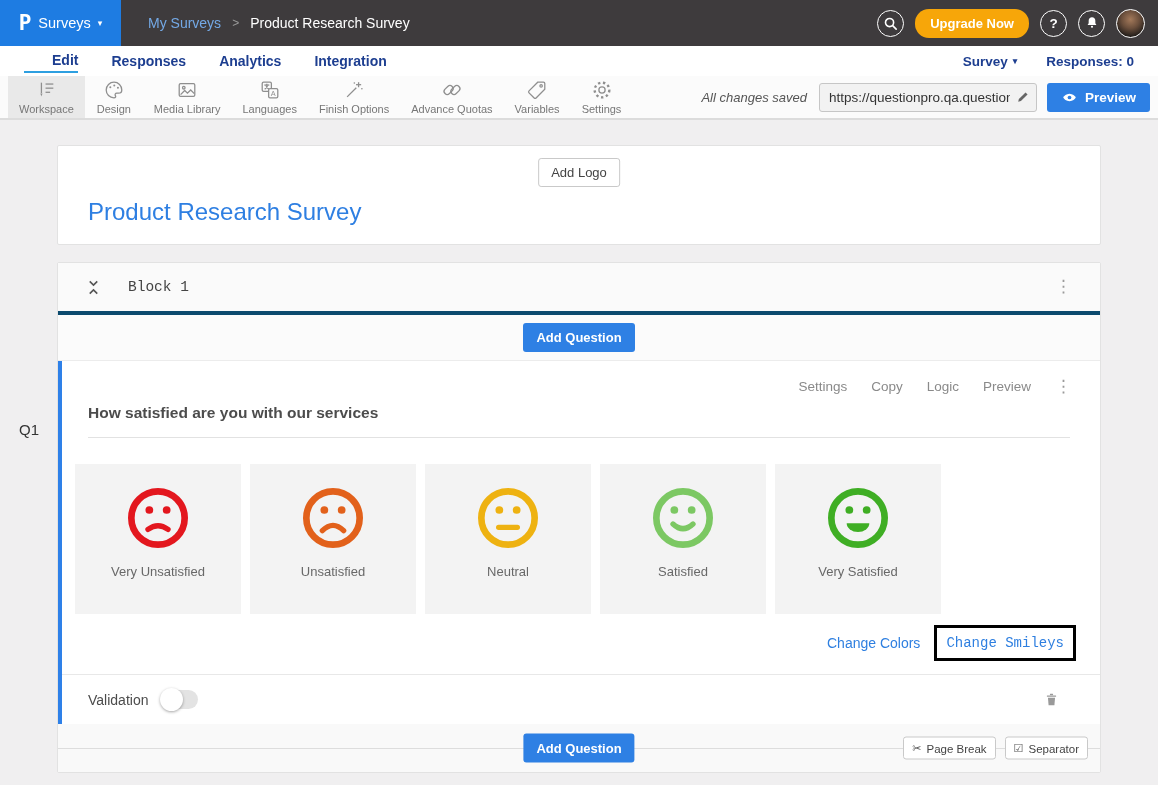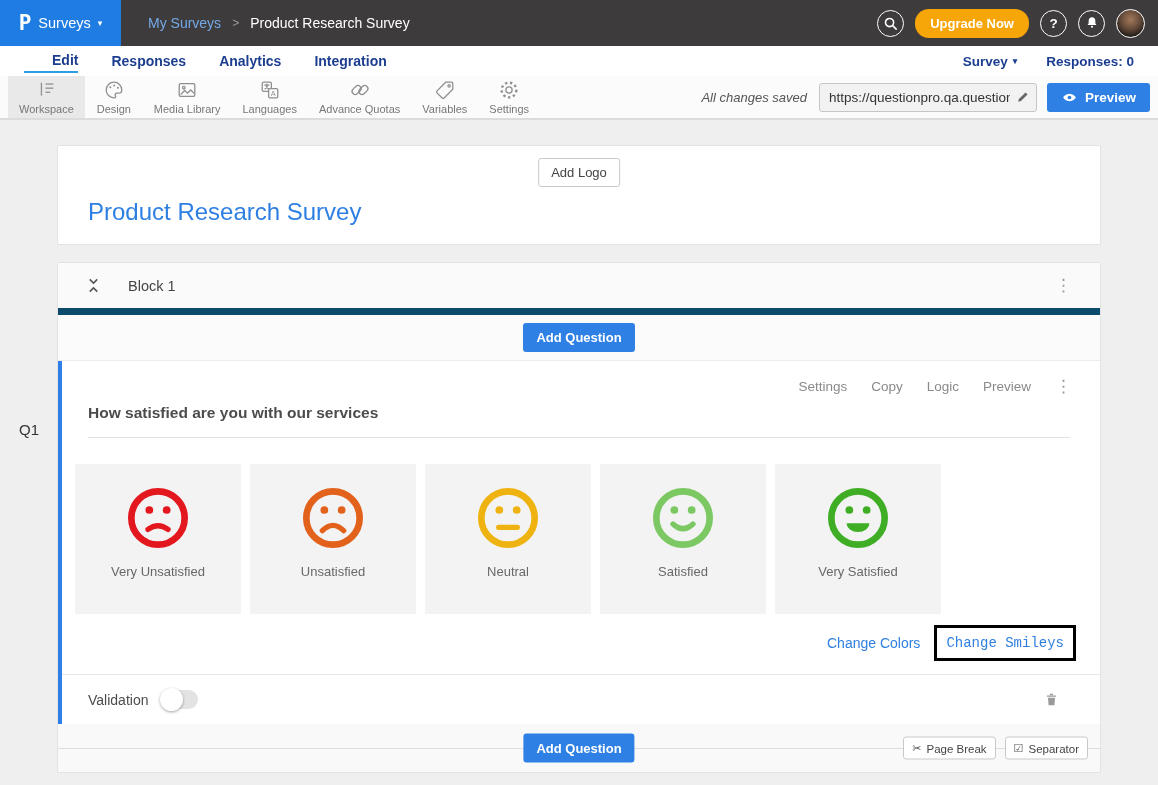--- a/index.html
+++ b/index.html
@@ -37,21 +37,21 @@
   .url-input{width:218px;height:29px;background:#f2f2f2;border:1px solid #c6c6c6;border-radius:3px;font-size:13.5px;color:#333;padding:0 26px 0 9px;font-family:inherit;}
   .url-pencil{position:absolute;right:7px;cursor:pointer;display:flex;}
   .preview-btn{display:flex;align-items:center;gap:7px;background:#2e80e4;border:none;border-radius:3px;color:#fff;font-weight:bold;font-size:13.5px;padding:7px 14px;cursor:pointer;font-family:inherit;}
   
   .main{position:relative;padding-top:25px;}
   .card{width:1044px;margin:0 auto;background:#fff;border:1px solid #e2e2e2;border-radius:2px;}
   .header-card{height:100px;position:relative;margin-bottom:17px;}
   .add-logo-btn{position:absolute;left:50%;transform:translateX(-50%);top:12px;background:#fff;border:1px solid #c9c9c9;border-radius:3px;font-size:13px;color:#444;padding:6px 12px;cursor:pointer;font-family:inherit;}
   .survey-title{position:absolute;left:30px;top:52px;font-size:24px;color:#2e7fe2;cursor:text;}
   .block-card{position:relative;}
-  .block-header{height:52px;background:#fafafa;border-bottom:7px solid #0c4a6e;display:flex;align-items:center;padding:0 28px;}
+  .block-header{height:52px;background:#fafafa;border-bottom:4px solid #0c4a6e;display:flex;align-items:center;padding:0 28px;font-family:Liberation Mono, monospace;}
   .collapse-icon{cursor:pointer;display:flex;}
   .block-title{font-size:14.5px;color:#444;margin-left:27px;}
   .kebab{margin-left:auto;color:#9a9a9a;font-size:17px;cursor:pointer;line-height:1;}
   .addq-strip{height:46px;background:#fbfbfb;border-bottom:1px solid #ececec;display:flex;align-items:center;justify-content:center;}
   .addq-btn{background:#2e80e4;color:#fff;border:none;border-radius:3px;font-weight:bold;font-size:13px;padding:7px 13px;cursor:pointer;font-family:Liberation Sans, sans-serif;}
   .question{border-left:4px solid #2e80e8;background:#fff;position:relative;}
   .q-actions{display:flex;justify-content:flex-end;align-items:center;gap:24px;padding:17px 28px 0 0;font-size:13.5px;color:#8a8a8a;}
   .q-action{cursor:pointer;}
   .q-text{margin:9px 30px 0 26px;font-size:15.5px;font-weight:bold;color:#4c4c4c;cursor:text;}
   .q-underline{border-bottom:1px solid #e2e2e2;margin:15px 30px 0 26px;}
@@ -159,20 +159,30 @@
           <line x1="5.8" y1="6.6" x2="11.2" y2="6.6" stroke="#8f8f8f" stroke-width="1.4" fill="none"></line>
           <line x1="8.5" y1="5.2" x2="8.5" y2="6.6" stroke="#8f8f8f" stroke-width="1.4" fill="none"></line>
           <path d="M6.2 11.2c1.5-1 2.8-2.4 3.2-4.2M10.8 11.2c-1.5-1-2.8-2.4-3.2-4.2" stroke="#8f8f8f" stroke-width="1.4" fill="none"></path>
           <rect x="10.5" y="10.5" width="10" height="10" rx="1.5" fill="#fbfbfb" stroke="#8f8f8f" stroke-width="1.4"></rect>
           <text x="15.5" y="18.3" font-size="8" fill="#8f8f8f" text-anchor="middle" font-family="Liberation Sans,sans-serif">A</text>
         </svg>
         <span class="tool-label">Languages</span>
       </div>
       <div class="tool-tab">
         <svg width="22" height="22" viewBox="0 0 24 24">
+          <line x1="4.5" y1="19.5" x2="14.5" y2="9.5" stroke="#8f8f8f" stroke-width="1.4" fill="none"></line>
+          <line x1="17" y1="3.5" x2="17" y2="9" stroke="#8f8f8f" stroke-width="1.4" fill="none"></line>
+          <line x1="14.2" y1="6.2" x2="19.8" y2="6.2" stroke="#8f8f8f" stroke-width="1.4" fill="none"></line>
+          <circle cx="20.6" cy="10.6" r=".9" fill="#8f8f8f"></circle>
+          <circle cx="12.4" cy="4.4" r=".9" fill="#8f8f8f"></circle>
+        </svg>
+        <span class="tool-label">Finish Options</span>
+      </div>
+      <div class="tool-tab">
+        <svg width="22" height="22" viewBox="0 0 24 24">
           <rect x="2.8" y="8.6" width="11" height="6.8" rx="3.4" transform="rotate(-45 8.3 12)" stroke="#8f8f8f" stroke-width="1.4" fill="none"></rect>
           <rect x="10.2" y="8.6" width="11" height="6.8" rx="3.4" transform="rotate(-45 15.7 12)" stroke="#8f8f8f" stroke-width="1.4" fill="none"></rect>
         </svg>
         <span class="tool-label">Advance Quotas</span>
       </div>
       <div class="tool-tab">
         <svg width="22" height="22" viewBox="0 0 24 24">
           <path d="M12.8 3.5h6.2a1.5 1.5 0 0 1 1.5 1.5v6.2l-9.5 9.5a1.5 1.5 0 0 1-2.1 0l-5.6-5.6a1.5 1.5 0 0 1 0-2.1z" stroke="#8f8f8f" stroke-width="1.4" fill="none"></path>
           <circle cx="16.5" cy="7.5" r="1.3" stroke="#8f8f8f" stroke-width="1.4" fill="none"></circle>
         </svg>

